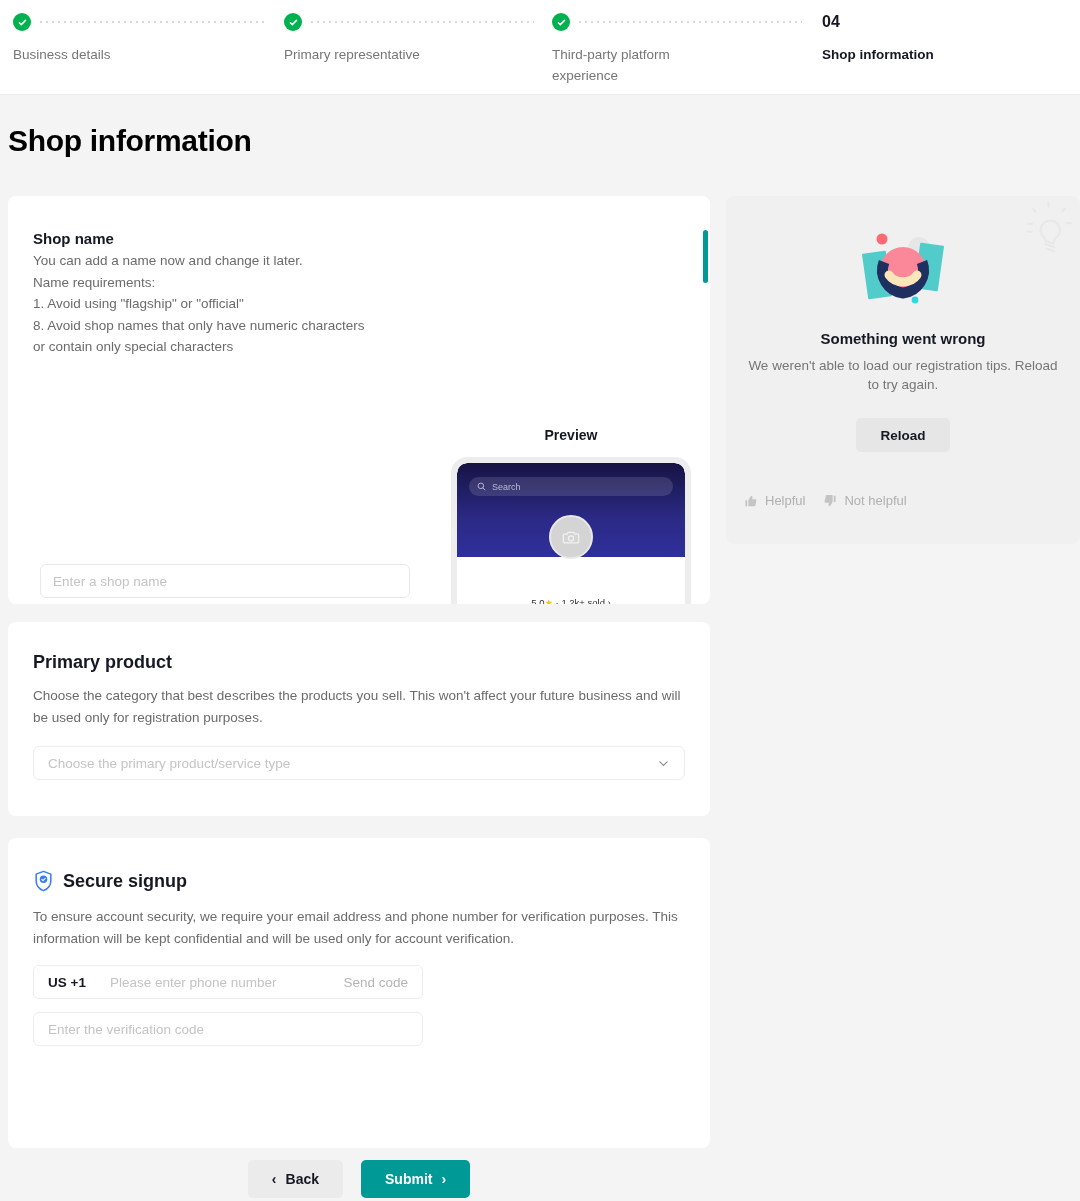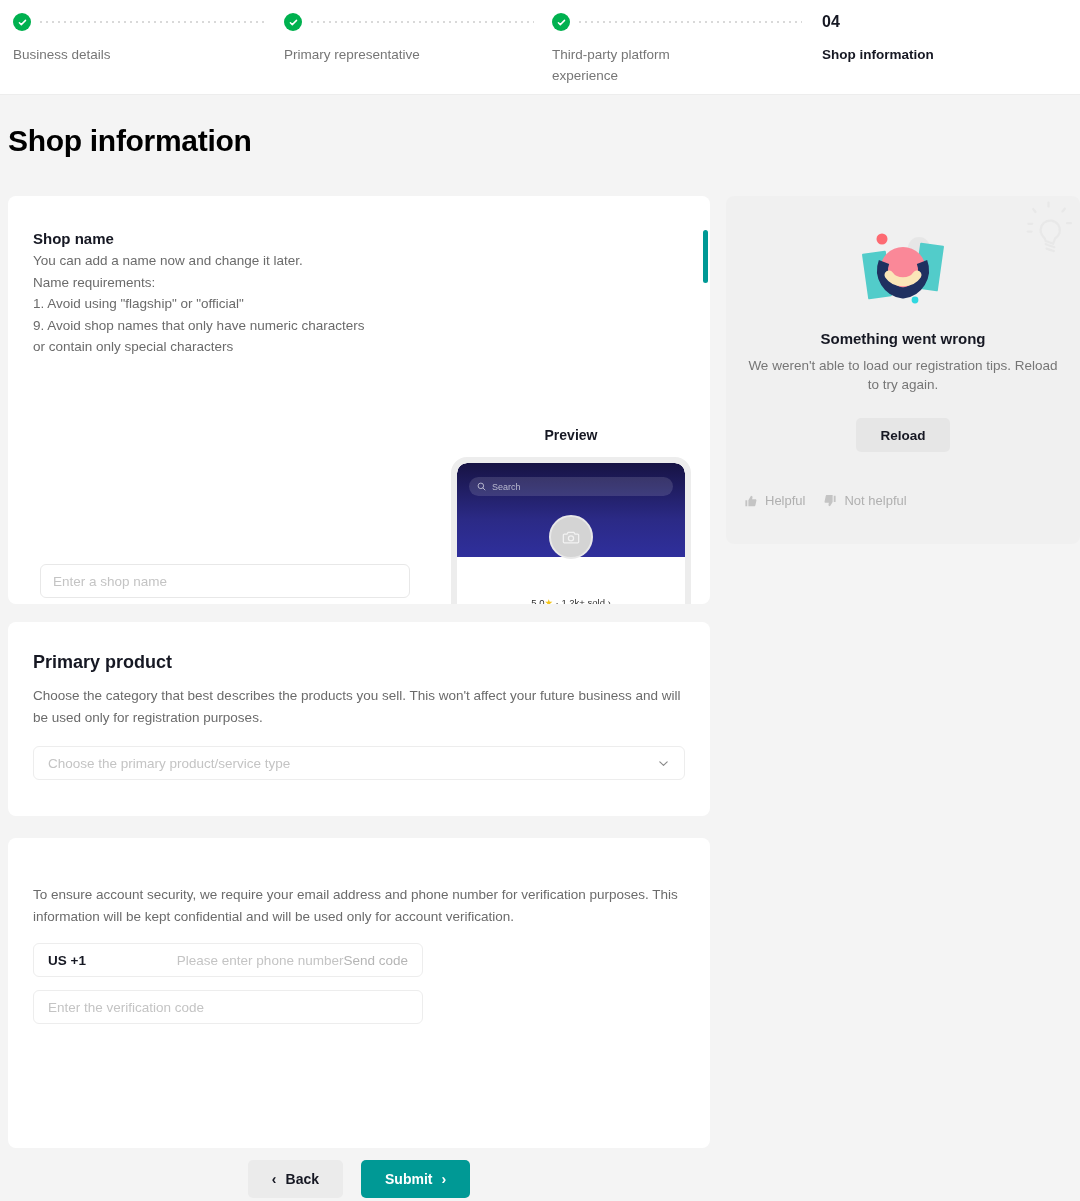--- a/index.html
+++ b/index.html
@@ -122,21 +122,21 @@
   }
 
   
   .sec-inner { position: absolute; left: 25px; top: 32px; width: 652px; }
   .sec-head { display: flex; align-items: center; gap: 9px; }
   .sec-head h3 { font-size: 18px; font-weight: 700; }
   .phone-label { margin-top: 50px; font-size: 14.5px; font-weight: 700; }
   .phone-row {
     margin-top: 16px; width: 390px; height: 34px;
     border: 1px solid #ededed; border-radius: 6px;
-    display: flex; align-items: center; padding: 0 14px; text-align: right;
+    display: flex; align-items: center; padding: 0 14px;
   }
   .cc { font-size: 13.5px; font-weight: 700; color: #161823; }
   .phone-ph { flex: 1; margin-left: 24px; font-size: 13.5px; color: #c4c4c4; }
   .send-code { font-size: 13.5px; color: #b5b5b5; cursor: pointer; }
   .code-row {
     margin-top: 13px; width: 390px; height: 34px;
     border: 1px solid #ededed; border-radius: 6px;
     display: flex; align-items: center; padding: 0 14px;
   }
 
@@ -235,21 +235,21 @@
   <h1 class="page-title">Shop information</h1>
 
   <div class="card shop">
 
     <div class="shop-left">
       <h3 class="sec-title">Shop name</h3>
       <div class="muted muted-lines">
         <div>You can add a name now and change it later.</div>
         <div>Name requirements:</div>
         <div>1. Avoid using "flagship" or "official"</div>
-        <div>9. Avoid shop names that only have numeric characters</div>
+        <div>8. Avoid shop names that only have numeric characters</div>
         <div>or contain only special characters</div>
       </div>
     </div>
 
     <div id="shop-name-input" class="text-input">
       <span class="ph">Enter a shop name</span>
     </div>
 
     <div class="preview-wrap">
       <div class="preview-title">Preview</div>
@@ -290,20 +290,28 @@
         <span class="ph">Choose the primary product/service type</span>
         <svg width="13" height="13" viewBox="0 0 16 16">
             <path d="M3.5 6l4.5 4.3L12.5 6" fill="none" stroke="#8a8a8a" stroke-width="1.4" stroke-linecap="round" stroke-linejoin="round"></path>
           </svg>
       </div>
     </div>
   </div>
 
   <div class="card secure">
     <div class="sec-inner">
+      <div class="sec-head">
+        <svg width="21" height="22" viewBox="0 0 22 24">
+          <path d="M11 1.5l8 3v7.2c0 5.2-3.4 9.1-8 10.8-4.6-1.7-8-5.6-8-10.8V4.5l8-3z" fill="none" stroke="#3a7cf7" stroke-width="1.7" stroke-linejoin="round"></path>
+          <circle cx="11" cy="10" r="4.1" fill="#3a7cf7"></circle>
+          <path d="M9.2 10.2l1.3 1.3 2.3-2.3" fill="none" stroke="#fff" stroke-width="1.2" stroke-linecap="round" stroke-linejoin="round"></path>
+        </svg>
+        <h3>Secure signup</h3>
+      </div>
       <div class="muted" style="margin-top:14px; max-width:648px;">To ensure account security, we require your email address and phone number for verification purposes. This information will be kept confidential and will be used only for account verification.</div>
 
 
       <div class="phone-row">
         <span class="cc">US +1</span>
         <span class="phone-ph">Please enter phone number</span>
         <span class="send-code">Send code</span>
       </div>
 
       <div class="code-row">

